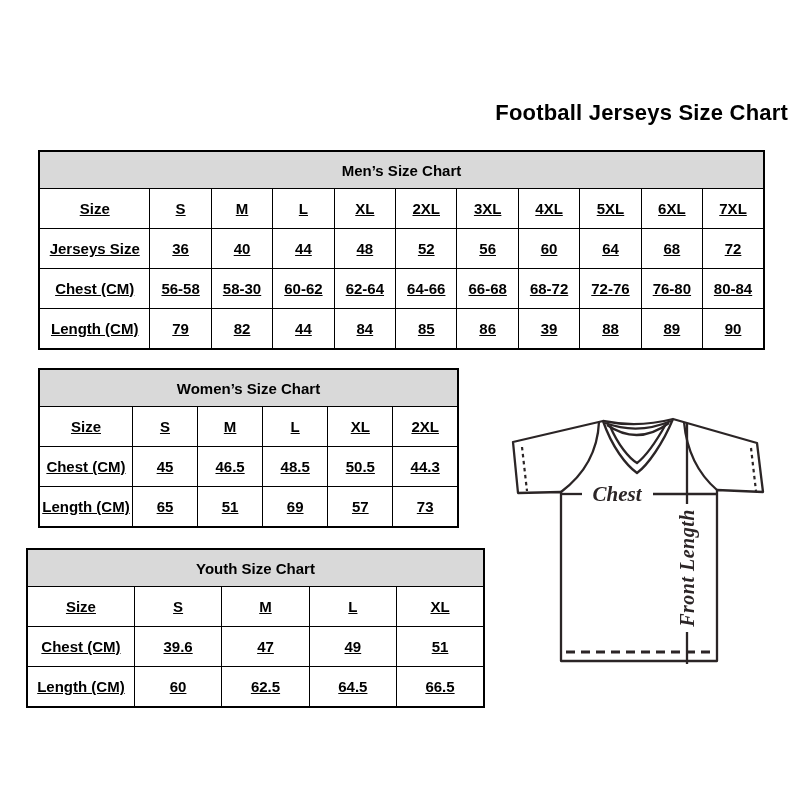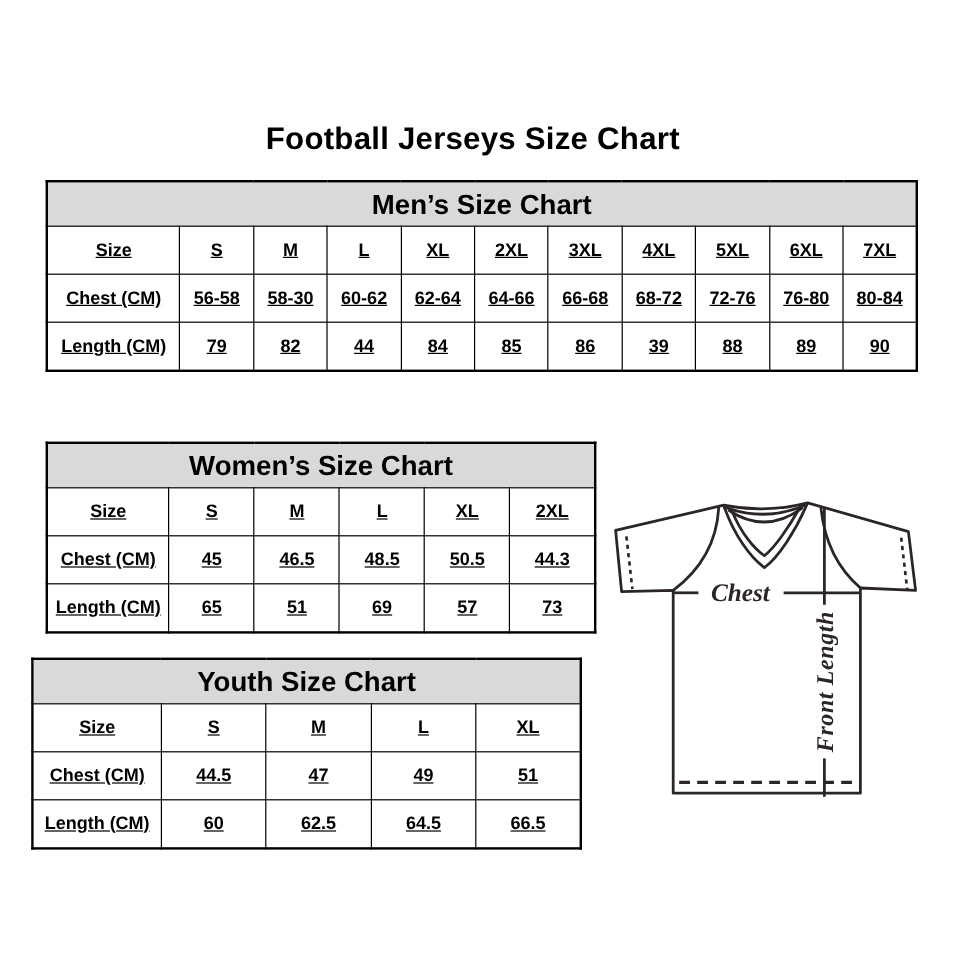--- a/index.html
+++ b/index.html
@@ -9,22 +9,22 @@
     font-family: "Liberation Sans", sans-serif;
     color: #000;
     position: relative;
     overflow: hidden;
   }
   #page { position: absolute; inset: 0; }
 
   .page-title {
     position: absolute;
     left: 0; top: 100px; width: 788px;
-    text-align: center;
-    font-size: 26px;
+    text-align: right;
+    font-size: 22px;
     font-weight: bold;
     letter-spacing: 0.2px;
   }
 
   table.size-table {
     position: absolute;
     border-collapse: collapse;
     table-layout: fixed;
     border: 2px solid #000;
   }
@@ -33,26 +33,26 @@
     text-align: center;
     vertical-align: middle;
     font-weight: bold;
     font-size: 15px;
     padding: 0;
     overflow: hidden;
   }
   table.size-table thead th.title-cell {
     height: 36px;
     background: #d9d9d9;
-    font-size: 23px;
+    font-size: 15px;
   }
   table.size-table tbody tr { height: 40px; text-decoration: underline; }
 
   #men-table   { left: 38px; top: 150px; width: 727px; }
-  #women-table { left: 38px; top: 368px; width: 459px; }
+  #women-table { left: 38px; top: 368px; width: 421px; }
   #youth-table { left: 26px; top: 548px; width: 459px; }
 
   #men-table   col.label-col { width: 15.3%; }
   #women-table col.label-col { width: 22.3%; }
   #youth-table col.label-col { width: 23.5%; }
 
   #jersey-diagram {
     position: absolute;
     left: 500px; top: 403px;
     width: 280px; height: 265px;
@@ -109,20 +109,33 @@
           <td>L</td>
           <td>XL</td>
           <td>2XL</td>
           <td>3XL</td>
           <td>4XL</td>
           <td>5XL</td>
           <td>6XL</td>
           <td>7XL</td>
         </tr>
         <tr>
+          <th>Jerseys Size</th>
+          <td>36</td>
+          <td>40</td>
+          <td>44</td>
+          <td>48</td>
+          <td>52</td>
+          <td>56</td>
+          <td>60</td>
+          <td>64</td>
+          <td>68</td>
+          <td>72</td>
+        </tr>
+        <tr>
           <th>Chest (CM)</th>
           <td>56-58</td>
           <td>58-30</td>
           <td>60-62</td>
           <td>62-64</td>
           <td>64-66</td>
           <td>66-68</td>
           <td>68-72</td>
           <td>72-76</td>
           <td>76-80</td>
@@ -202,21 +215,21 @@
     <tbody>
         <tr>
           <th>Size</th>
           <td>S</td>
           <td>M</td>
           <td>L</td>
           <td>XL</td>
         </tr>
         <tr>
           <th>Chest (CM)</th>
-          <td>44.5</td>
+          <td>39.6</td>
           <td>47</td>
           <td>49</td>
           <td>51</td>
         </tr>
         <tr>
           <th>Length (CM)</th>
           <td>60</td>
           <td>62.5</td>
           <td>64.5</td>
           <td>66.5</td>

